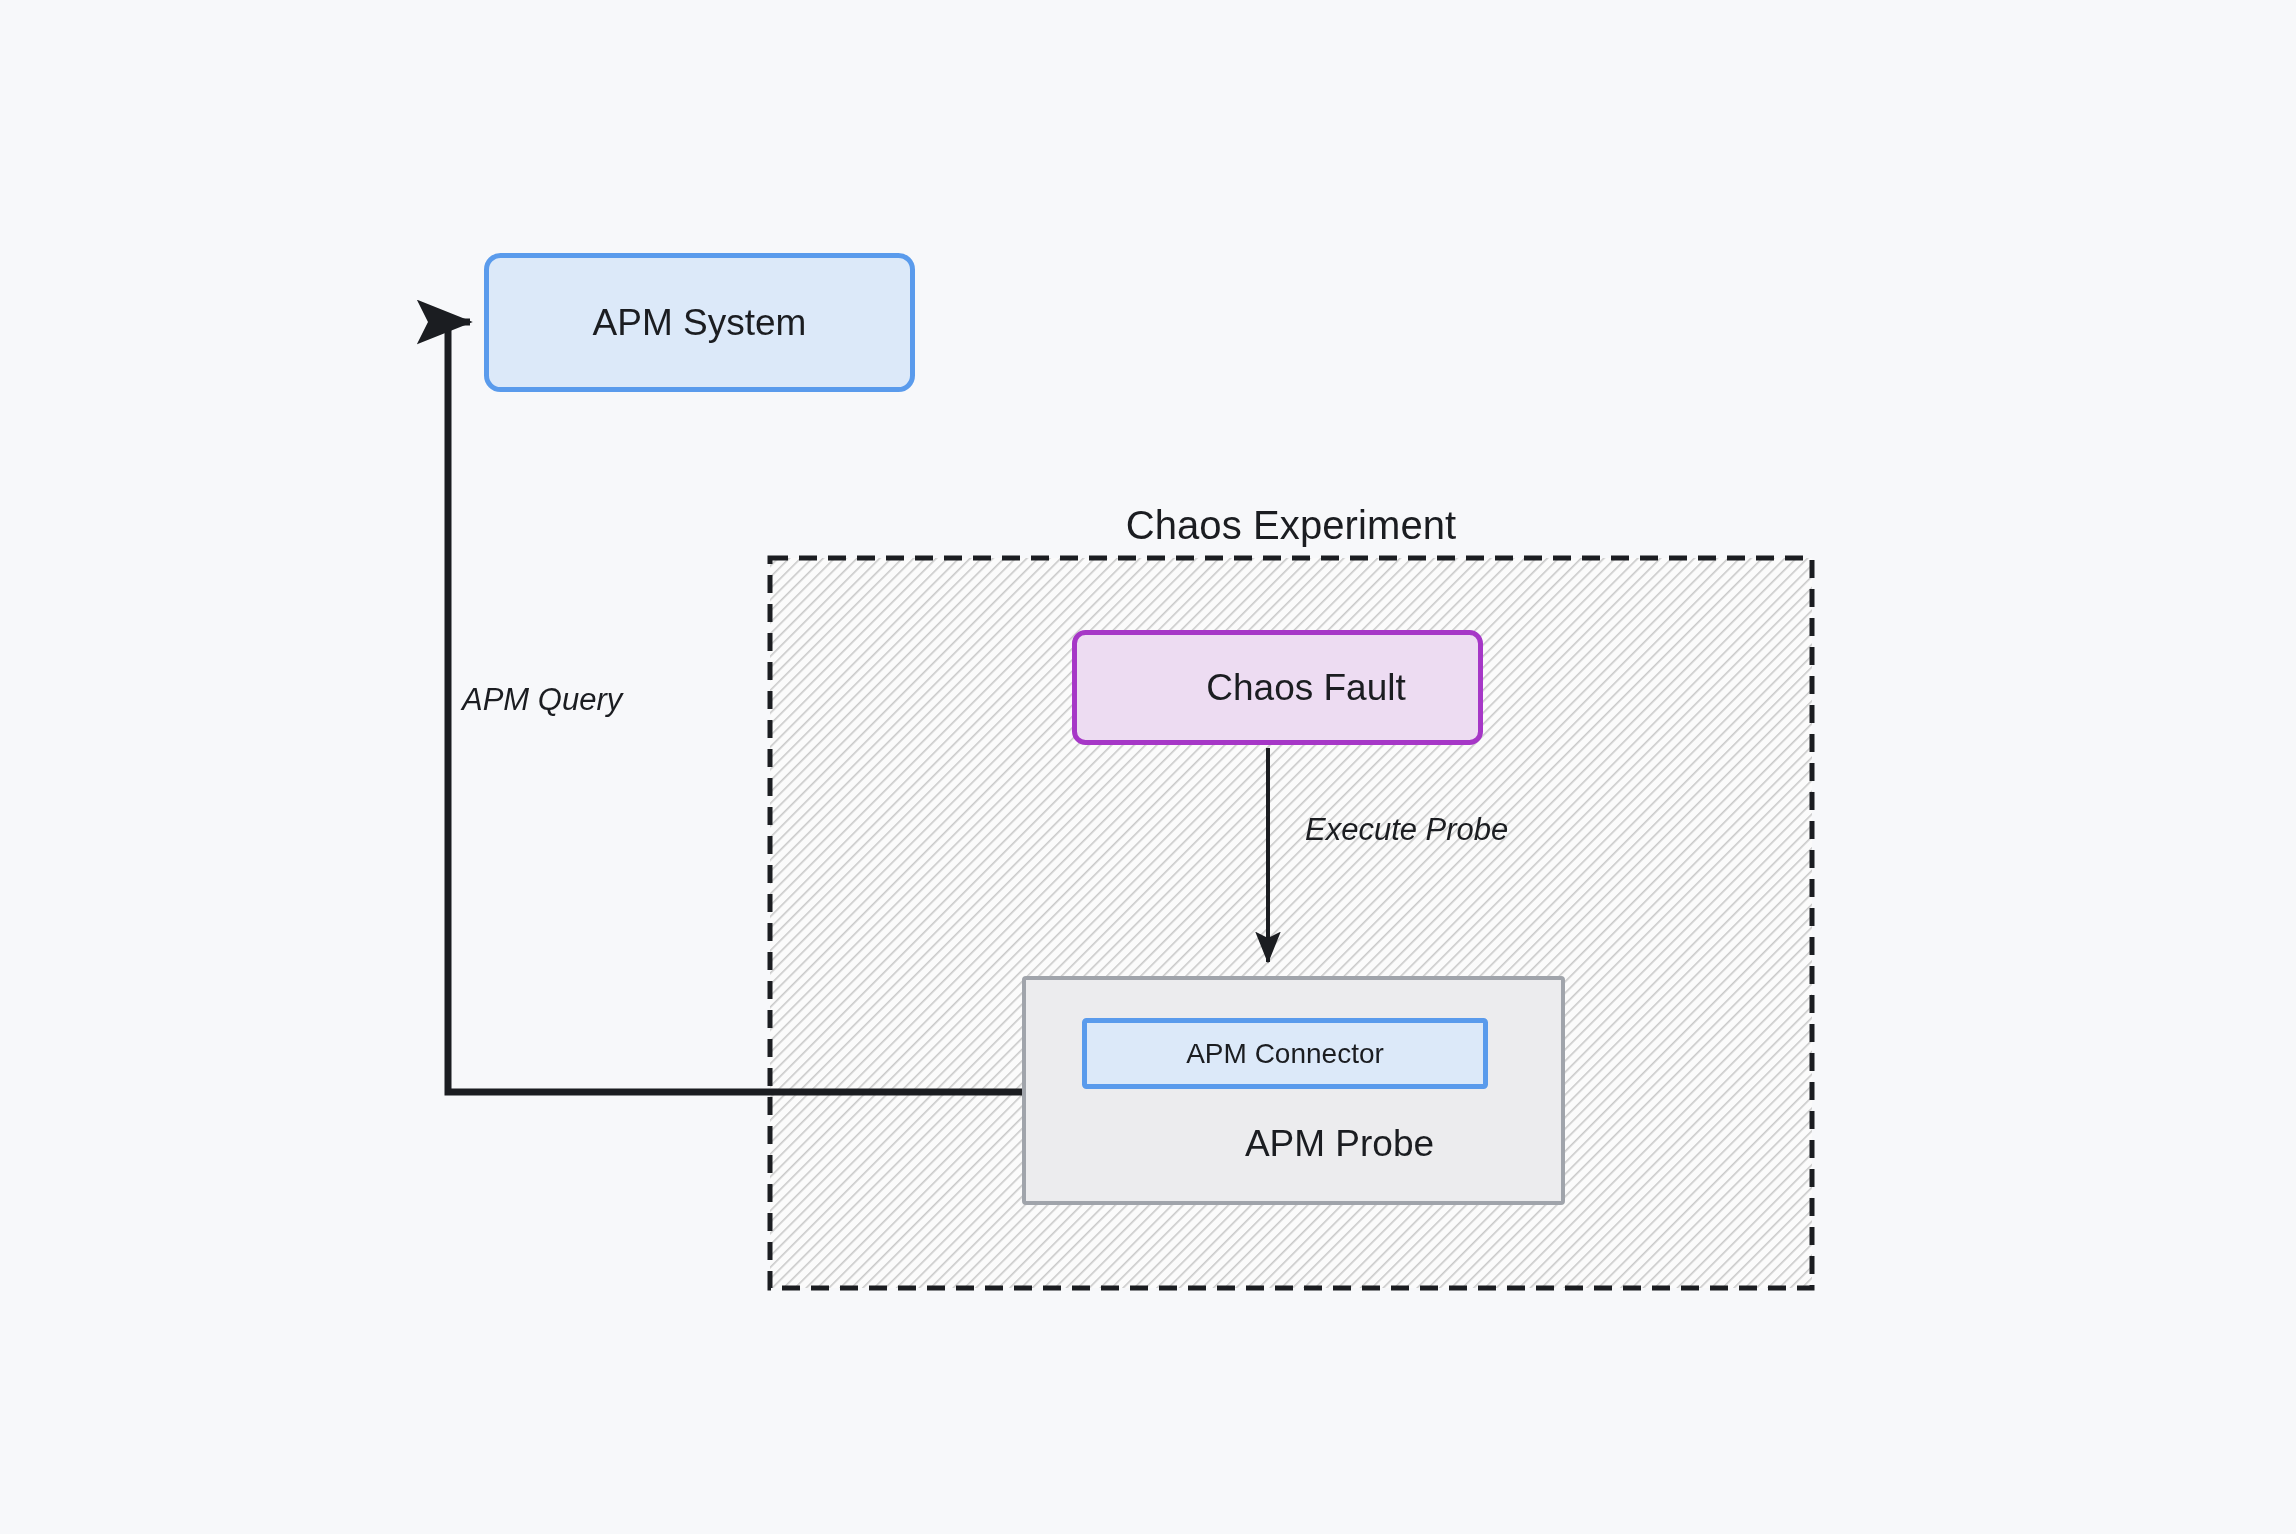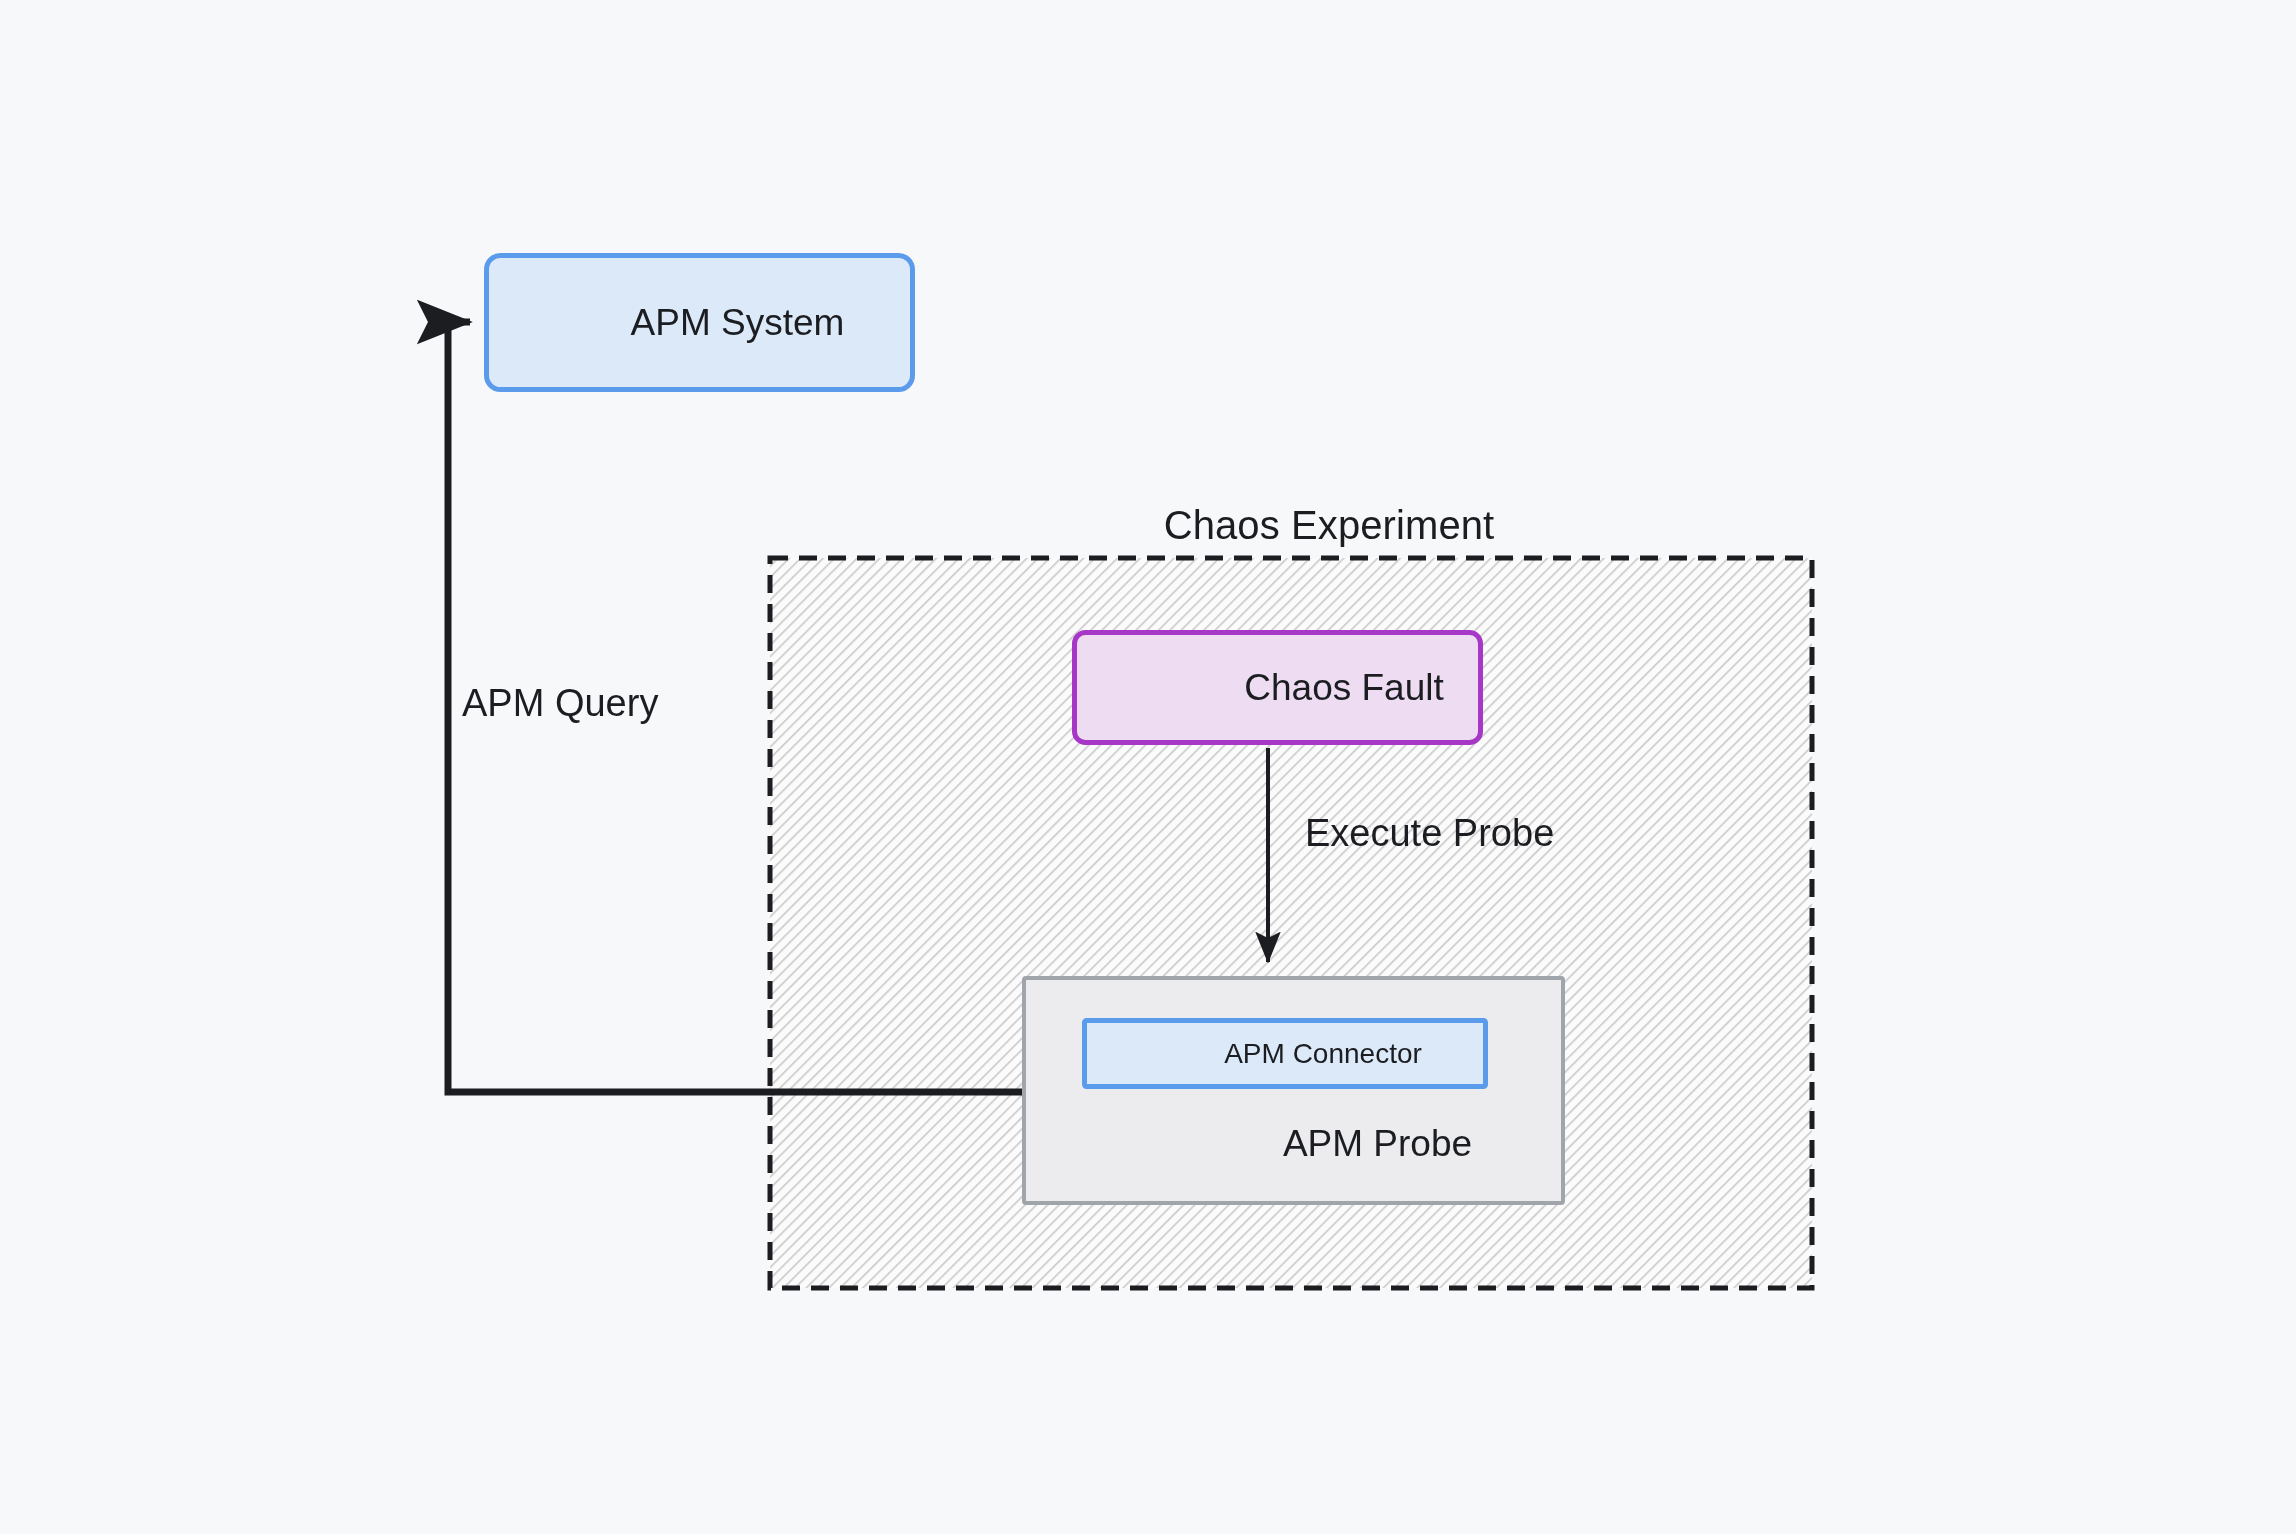--- a/index.html
+++ b/index.html
@@ -23,21 +23,20 @@
     height: 1534px;
   }
   .node-label {
     position: absolute;
     display: flex;
     align-items: center;
     justify-content: center;
     color: #1b1d21;
     white-space: nowrap;
     pointer-events: none;
-    padding-left: 38px;
   }
 
   
   #experiment-title {
     left: 770px;
     top: 455px;
     width: 1042px;
     height: 60px;
     font-size: 40px;
     font-weight: 400;
@@ -81,22 +80,23 @@
     width: 406px;
     height: 71px;
     font-size: 28px;
   }
 
   
   .edge-label {
     position: absolute;
     color: #1b1d21;
     white-space: nowrap;
-    font-size: 38px;
+    font-size: 31px;
     pointer-events: none;
+    font-style: italic;
   }
   #edge-label-apm-query {
     left: 462px;
     top: 682px;
   }
   #edge-label-execute-probe {
     left: 1305px;
     top: 812px;
   }
 </style>

